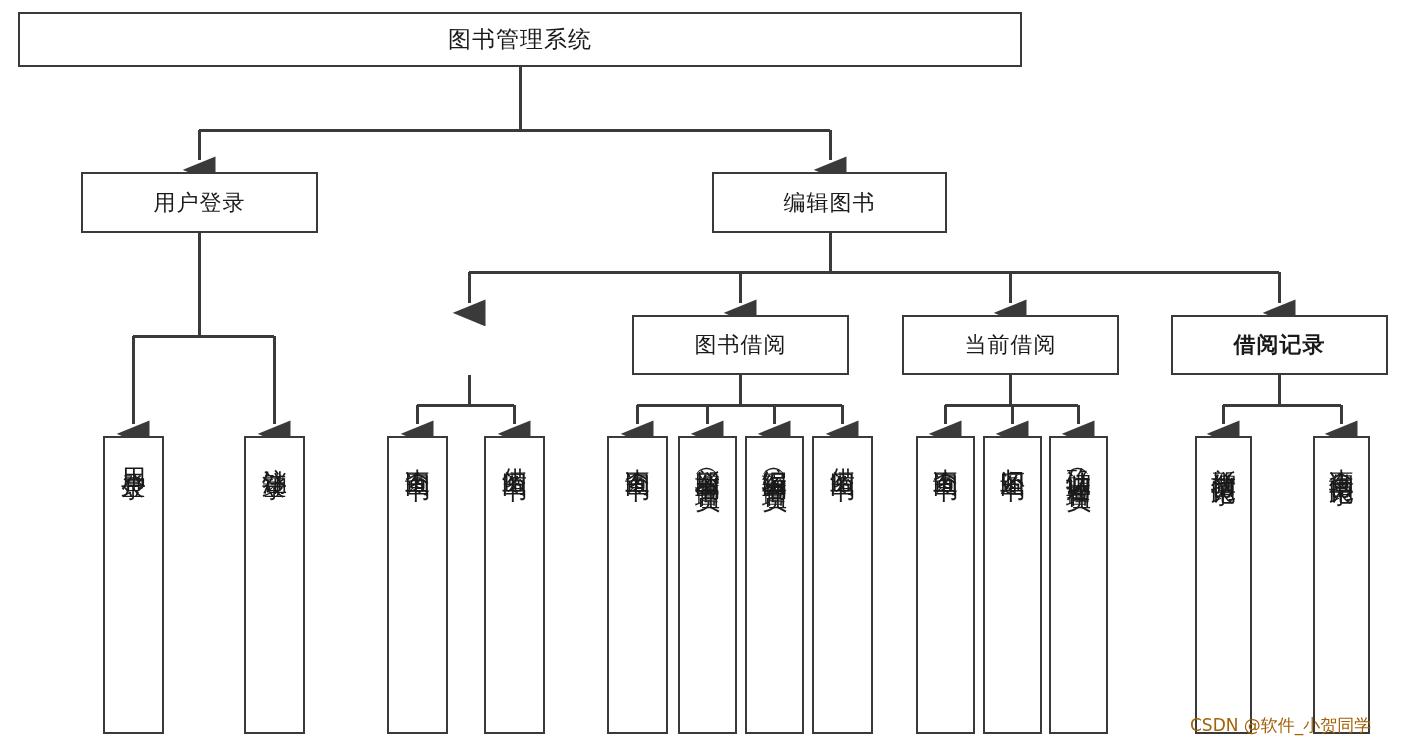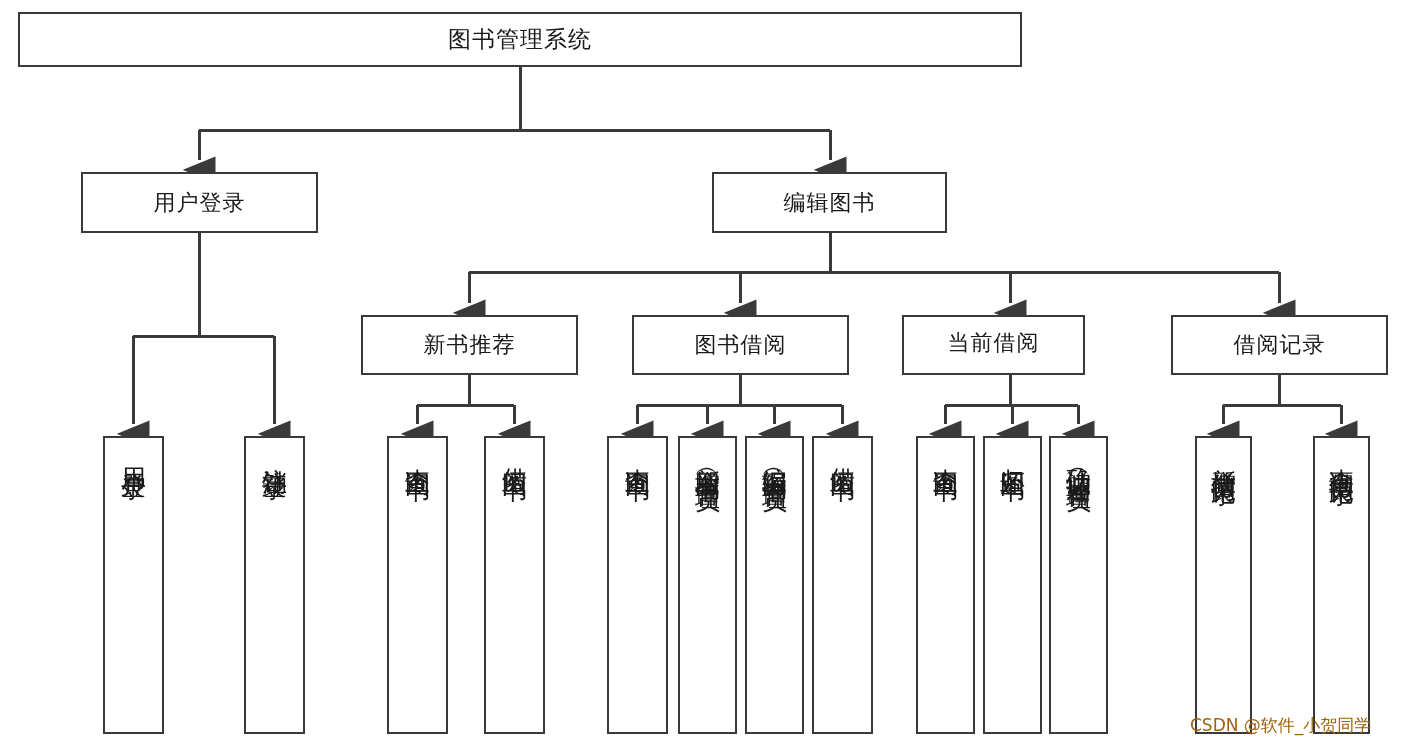--- a/index.html
+++ b/index.html
@@ -135,30 +135,27 @@
 
   <div class="node h root" style="left: 18px; top: 12px; width: 1004px; height: 55px;">
     <span class="label">图书管理系统</span>
   </div>
   <div class="node h" style="left: 81px; top: 172px; width: 237px; height: 61px;">
     <span class="label">用户登录</span>
   </div>
   <div class="node h" style="left: 712px; top: 172px; width: 235px; height: 61px;">
     <span class="label">编辑图书</span>
   </div>
-  <div class="node h" style="left: 361px; top: 315px; width: 217px; height: 60px;">
-    <span class="label">新书推荐</span>
-  </div>
   <div class="node h" style="left: 632px; top: 315px; width: 217px; height: 60px;">
     <span class="label">图书借阅</span>
   </div>
-  <div class="node h" style="left: 902px; top: 315px; width: 183px; height: 60px; font-family: Liberation Mono, monospace;">
+  <div class="node h" style="left: 902px; top: 315px; width: 217px; height: 60px;">
     <span class="label">当前借阅</span>
   </div>
-  <div class="node h" style="left: 1171px; top: 315px; width: 217px; height: 60px;">
+  <div class="node h" style="left: 1171px; top: 315px; width: 217px; height: 60px; font-weight: bold;">
     <span class="label">借阅记录</span>
   </div>
 
   <div class="node v" style="left: 103px; top: 436px; width: 61px; height: 298px;">
     <span class="label">用户登录</span>
   </div>
   <div class="node v" style="left: 244px; top: 436px; width: 61px; height: 298px;">
     <span class="label">注销登录</span>
   </div>
 

